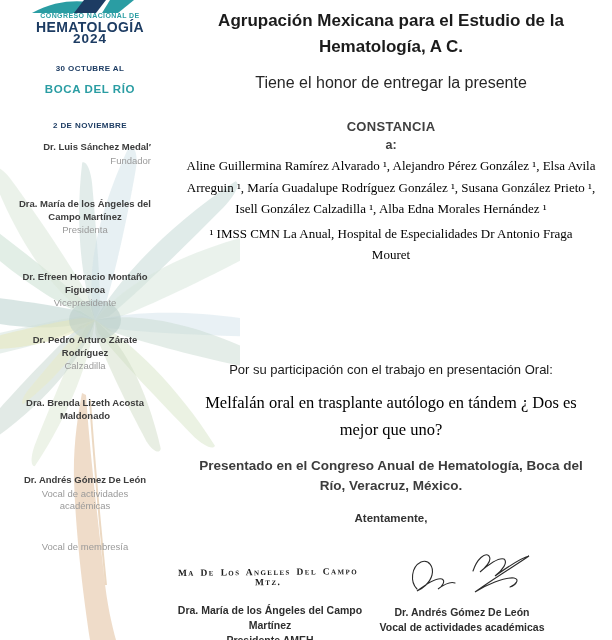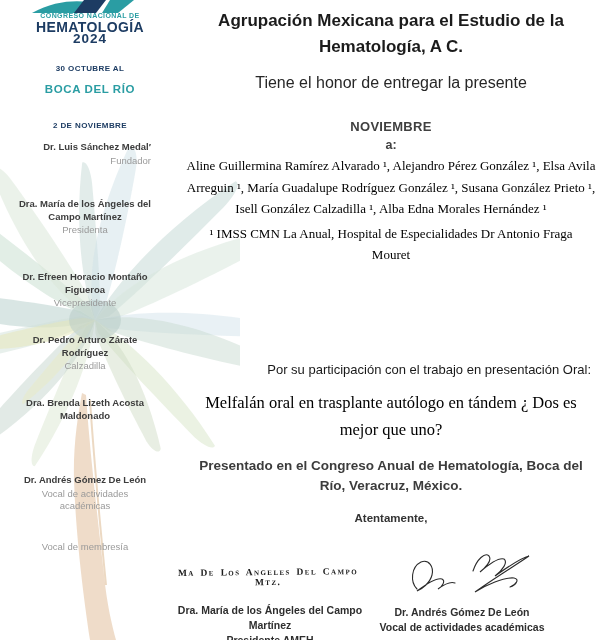--- a/index.html
+++ b/index.html
@@ -30,21 +30,21 @@
   .m1{top:141px;text-align:right;} .m2{top:198px;} .m3{top:271px;} .m4{top:334px;}
   .m5{top:397px;} .m6{top:474px;} .m7{top:540px;}
 
   
   .org{left:196px;top:8px;width:390px;font-size:17px;font-weight:bold;line-height:26px;color:#1b1b1b;}
   .intro{left:191px;top:74px;width:400px;font-size:16px;color:#272727;}
   .doctype{left:191px;top:119px;width:400px;font-size:13px;font-weight:600;letter-spacing:.3px;color:#404040;}
   .tolabel{left:191px;top:138px;width:400px;font-size:12.5px;font-weight:600;color:#404040;}
   .recipients{left:185px;top:155px;width:412px;font-family:"Liberation Serif",serif;font-size:13px;line-height:21.5px;color:#000;}
   .affiliation{left:201px;top:223px;width:380px;font-family:"Liberation Serif",serif;font-size:13px;line-height:21px;color:#000;}
-  .participation{left:191px;top:362px;width:400px;font-size:13px;color:#191919;text-align:right;}
+  .participation{left:191px;top:362px;width:400px;font-size:13px;color:#191919;}
   .worktitle{left:191px;top:389px;width:400px;font-family:"Liberation Serif",serif;font-size:16.5px;line-height:27px;color:#000;}
   .presented{left:191px;top:456px;width:400px;font-size:13.5px;font-weight:600;line-height:20px;color:#3c3c3c;}
   .closing{left:191px;top:512px;width:400px;font-size:11.5px;font-weight:600;color:#333;}
 
   
   .sig-hand-left{left:168px;top:567px;width:200px;font-family:"Liberation Serif",serif;
     font-variant:small-caps;font-weight:bold;font-size:9.5px;letter-spacing:1.4px;word-spacing:2px;
     color:#1c1c1c;transform:rotate(-.6deg);}
   .sig-right-svg{left:405px;top:545px;}
   .signblock{font-size:10.5px;font-weight:bold;line-height:15px;color:#2e2e2e;}
@@ -120,21 +120,21 @@
   <div class="member m6">
     <div class="m-name">Dr. Andrés Gómez De León</div>
     <div class="m-role">Vocal de actividades académicas</div>
   </div>
   <div class="member m7">
     <div class="m-role">Vocal de membresía</div>
   </div>
 
   <div class="abs org ctr">Agrupación Mexicana para el Estudio de la Hematología, A C.</div>
   <div class="abs intro ctr">Tiene el honor de entregar la presente</div>
-  <div class="abs doctype ctr">NOVIEMBRE</div>
+  <div class="abs doctype ctr">CONSTANCIA</div>
   <div class="abs tolabel ctr">a:</div>
   <div class="abs recipients ctr">Aline Guillermina Ramírez Alvarado ¹, Alejandro Pérez González ¹, Elsa Avila Arreguin ¹, María Guadalupe Rodríguez González ¹, Susana González Prieto ¹, Isell González Calzadilla ¹, Alba Edna Morales Hernández ¹</div>
   <div class="abs affiliation ctr">¹ IMSS CMN La Anual, Hospital de Especialidades Dr Antonio Fraga Mouret</div>
   <div class="abs participation ctr">Por su participación con el trabajo en presentación Oral:</div>
   <div class="abs worktitle ctr">Melfalán oral en trasplante autólogo en tándem ¿ Dos es mejor que uno?</div>
   <div class="abs presented ctr">Presentado en el Congreso Anual de Hematología, Boca del Río, Veracruz, México.</div>
   <div class="abs closing ctr">Atentamente,</div>
 
   <div class="abs sig-hand-left ctr">Ma De Los Angeles Del Campo Mtz.</div>
 

